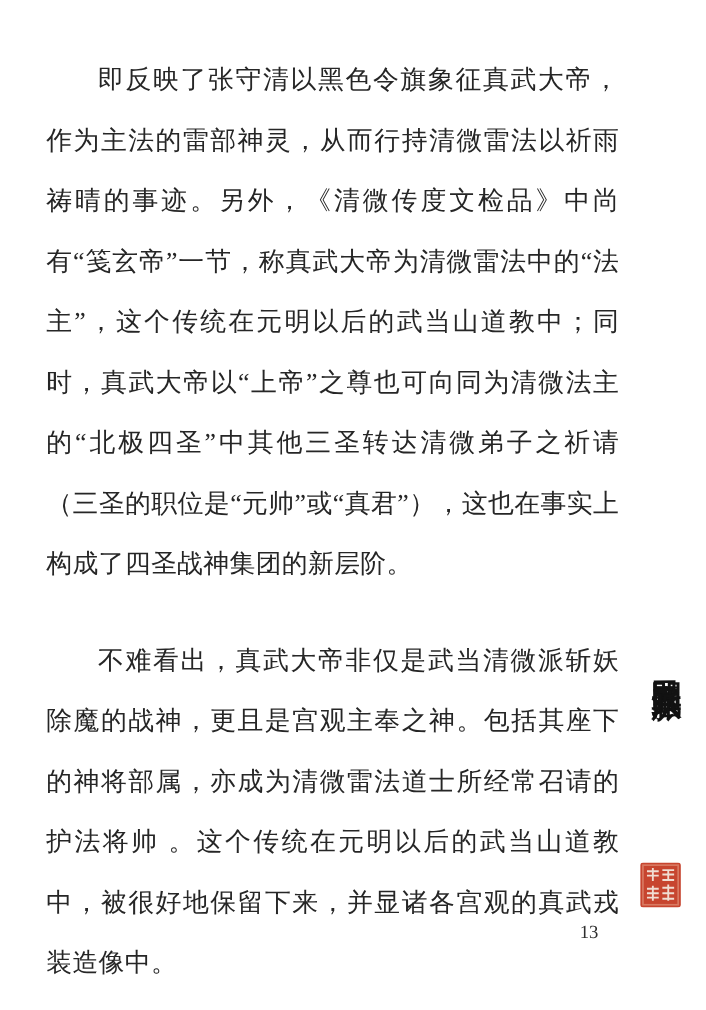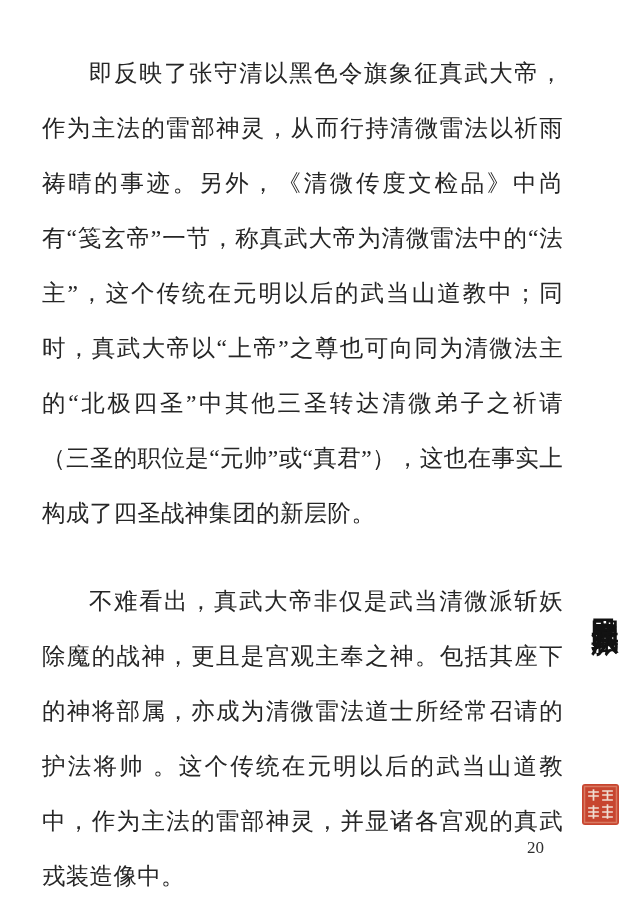--- a/index.html
+++ b/index.html
@@ -64,33 +64,33 @@
     font-family: "Liberation Serif", serif;
   }
 </style>
 </head>
 <body>
 
 <div class="page">
 
   <div class="body-text">
     <p>即反映了张守清以黑色令旗象征真武大帝，作为主法的雷部神灵，从而行持清微雷法以祈雨祷晴的事迹。另外，《清微传度文检品》中尚有“笺玄帝”一节，称真武大帝为清微雷法中的“法主”，这个传统在元明以后的武当山道教中；同时，真武大帝以“上帝”之尊也可向同为清微法主的“北极四圣”中其他三圣转达清微弟子之祈请（三圣的职位是“元帅”或“真君”），这也在事实上构成了四圣战神集团的新层阶。</p>
-    <p>不难看出，真武大帝非仅是武当清微派斩妖除魔的战神，更且是宫观主奉之神。包括其座下的神将部属，亦成为清微雷法道士所经常召请的护法将帅 。这个传统在元明以后的武当山道教中，作为主法的雷部神灵，并显诸各宫观的真武戎装造像中。</p>
+    <p>不难看出，真武大帝非仅是武当清微派斩妖除魔的战神，更且是宫观主奉之神。包括其座下的神将部属，亦成为清微雷法道士所经常召请的护法将帅 。这个传统在元明以后的武当山道教中，被很好地保留下来，并显诸各宫观的真武戎装造像中。</p>
   </div>
 
   <div class="calligraphy">民間真武法脈</div>
 
   <div class="seal">
     <svg width="37" height="41" viewBox="0 0 37 41">
       <rect x="0" y="0" width="37" height="41" rx="3" fill="#c7452f"></rect>
       <rect x="2.5" y="2.5" width="32" height="36" fill="none" stroke="#d97a62" stroke-width="1.5"></rect>
       <g stroke="#f0ddd2" stroke-width="1.7" fill="none" stroke-linecap="square">
         <path d="M7 8 h9 M7 12 h9 M11.5 6 v10"></path>
         <path d="M21 7 h9 M21 11 h9 M25.5 7 v9 M21 16 h9"></path>
         <path d="M7 24 h9 M7 28 h9 M7 32 h9 M11.5 22 v12"></path>
         <path d="M21 23 h9 M25.5 21 v13 M21 28 h9 M21 33 h9"></path>
       </g>
     </svg>
   </div>
 
-  <div class="page-number">20</div>
+  <div class="page-number">13</div>
 
 </div>
 
 </body></html>

